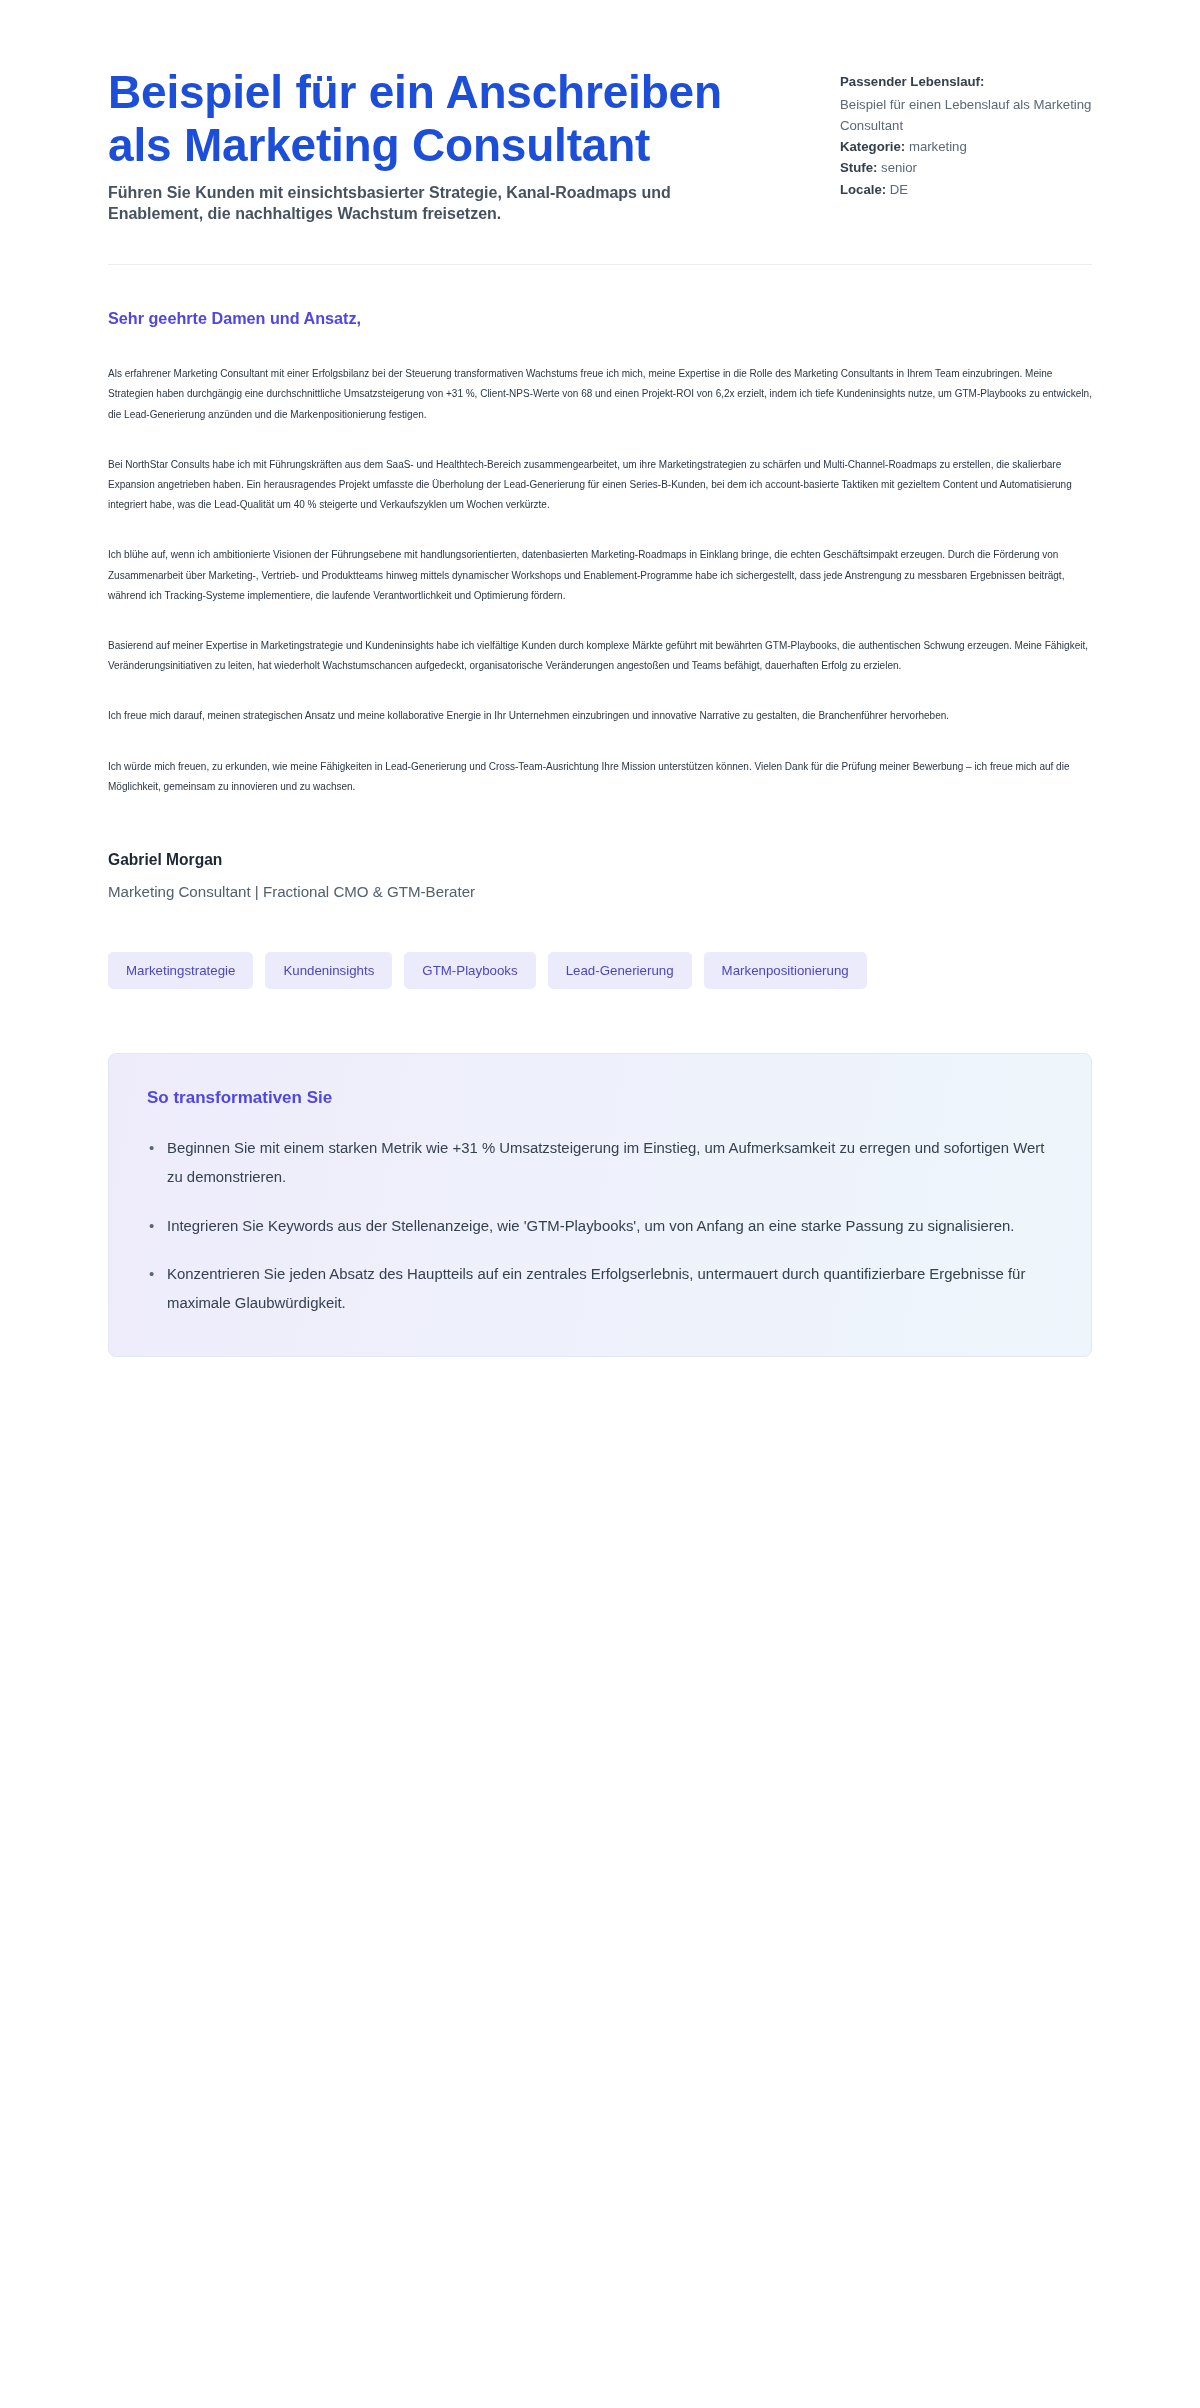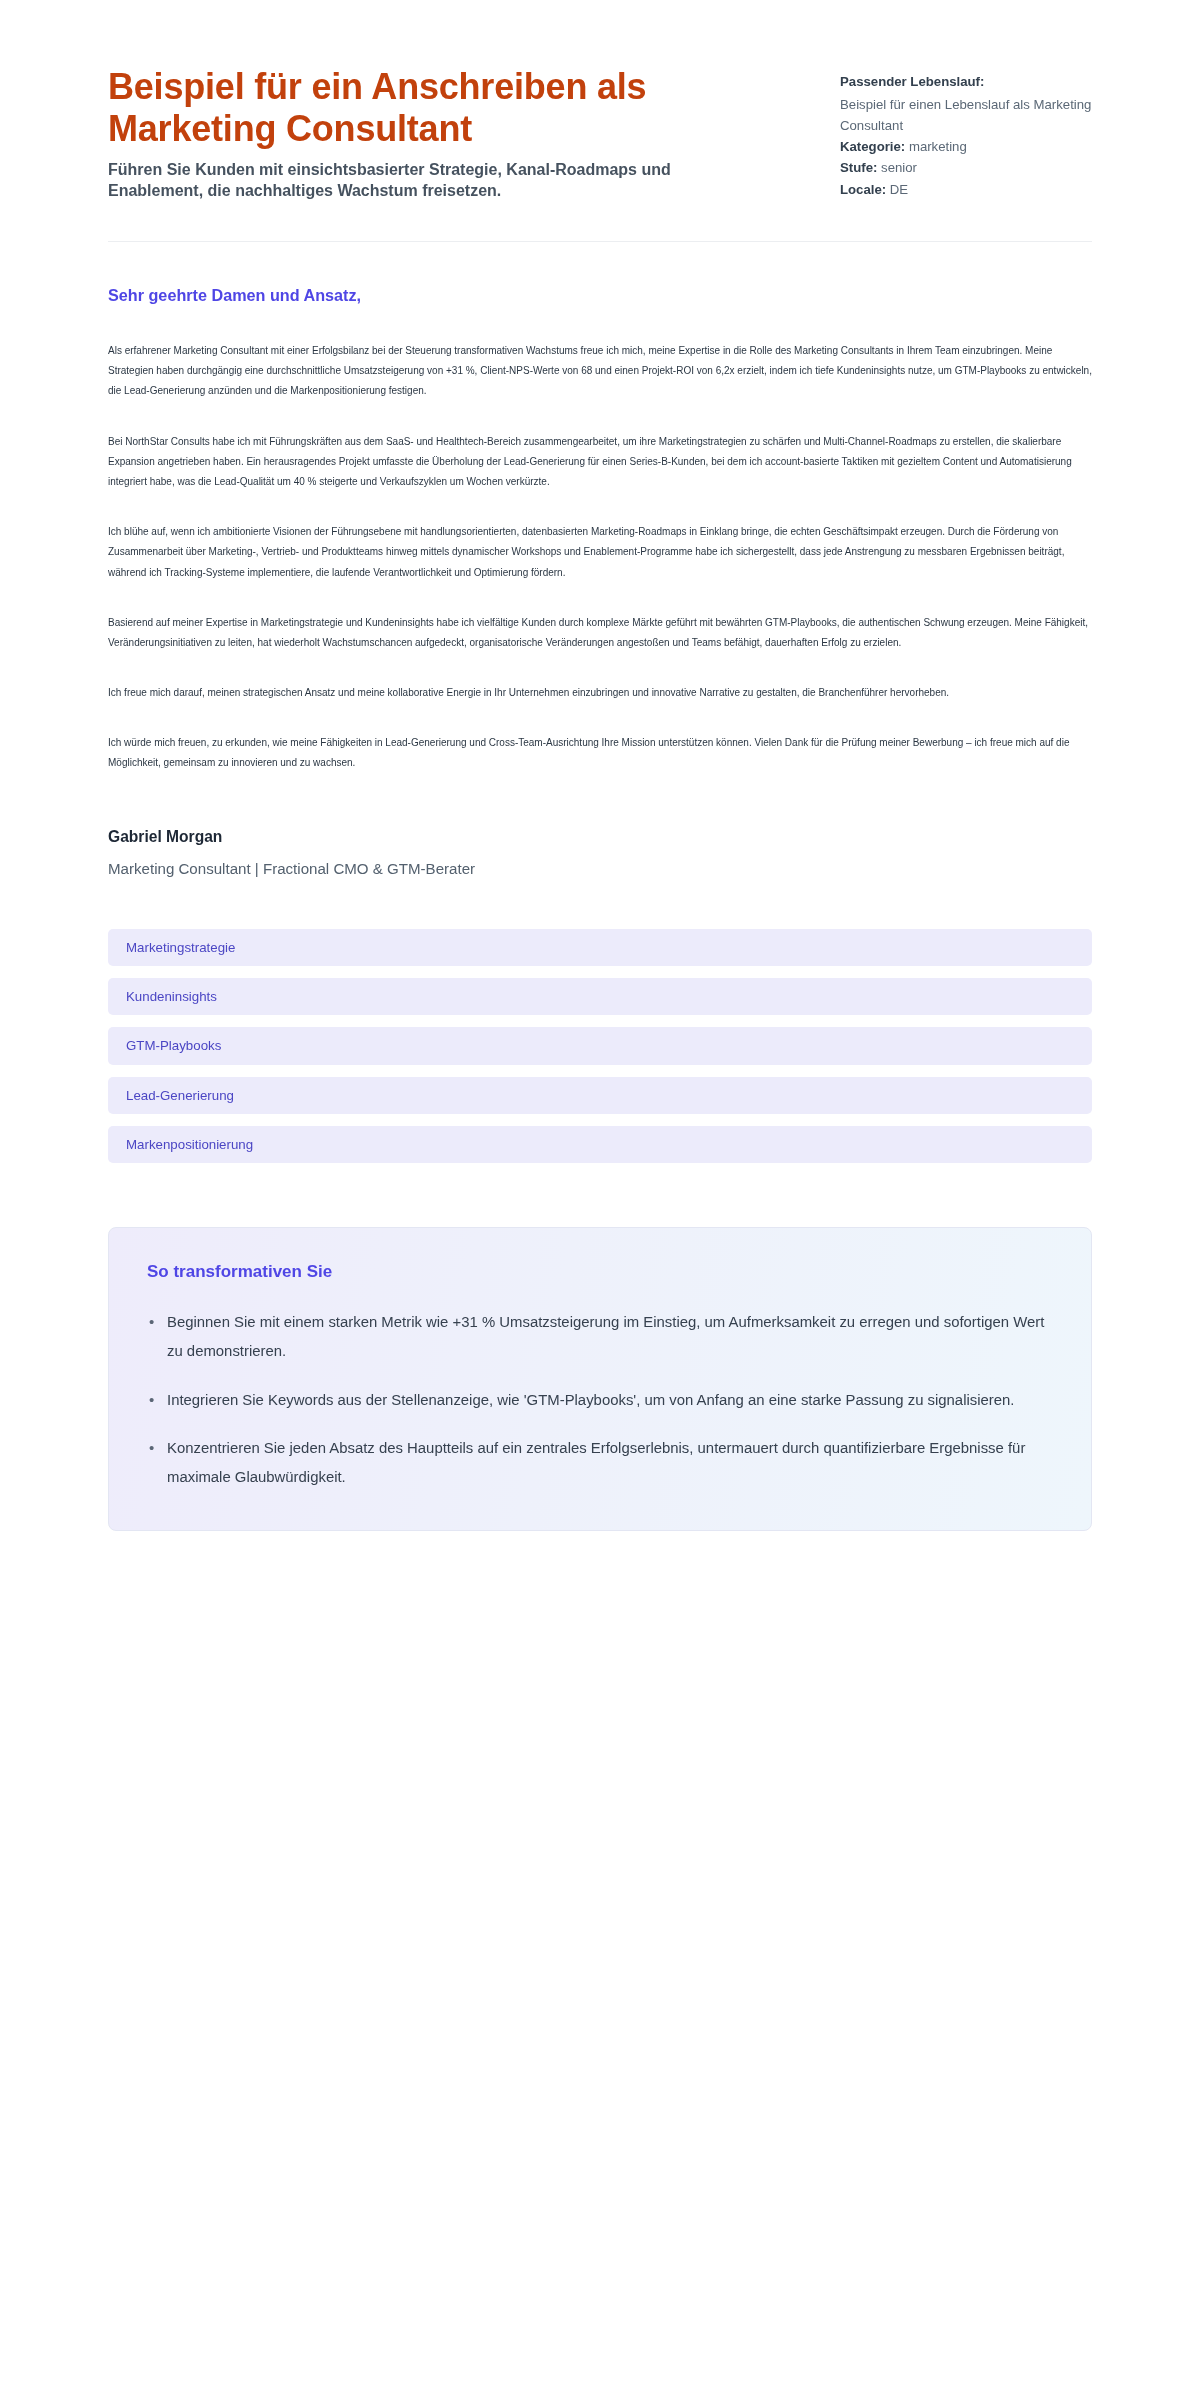--- a/index.html
+++ b/index.html
@@ -28,24 +28,24 @@
     display: flex;
     align-items: flex-start;
     justify-content: space-between;
     gap: 40px;
     padding-top: 22px;
   }
 
   .header-left { flex: 1 1 auto; max-width: 660px; }
 
   .doc-title {
-    font-size: 36px;
+    font-size: 46px;
     line-height: 1.16;
     font-weight: 700;
-    color: #c2410c;
+    color: #1d4ed8;
     letter-spacing: -0.2px;
   }
 
   .doc-subtitle {
     margin-top: 9px;
     font-size: 16px;
     line-height: 1.33;
     font-weight: 700;
     color: #46525f;
   }
@@ -103,21 +103,20 @@
     font-size: 15.1px;
     color: #53606e;
   }
 
   
   .tags {
     margin-top: 52px;
     display: flex;
     flex-wrap: wrap;
     gap: 12px;
-    flex-direction: column;
   }
   .tag {
     background: #ecebfb;
     color: #4b46c4;
     font-size: 13.3px;
     line-height: 1;
     padding: 12px 18px;
     border-radius: 5px;
     white-space: nowrap;
   }

